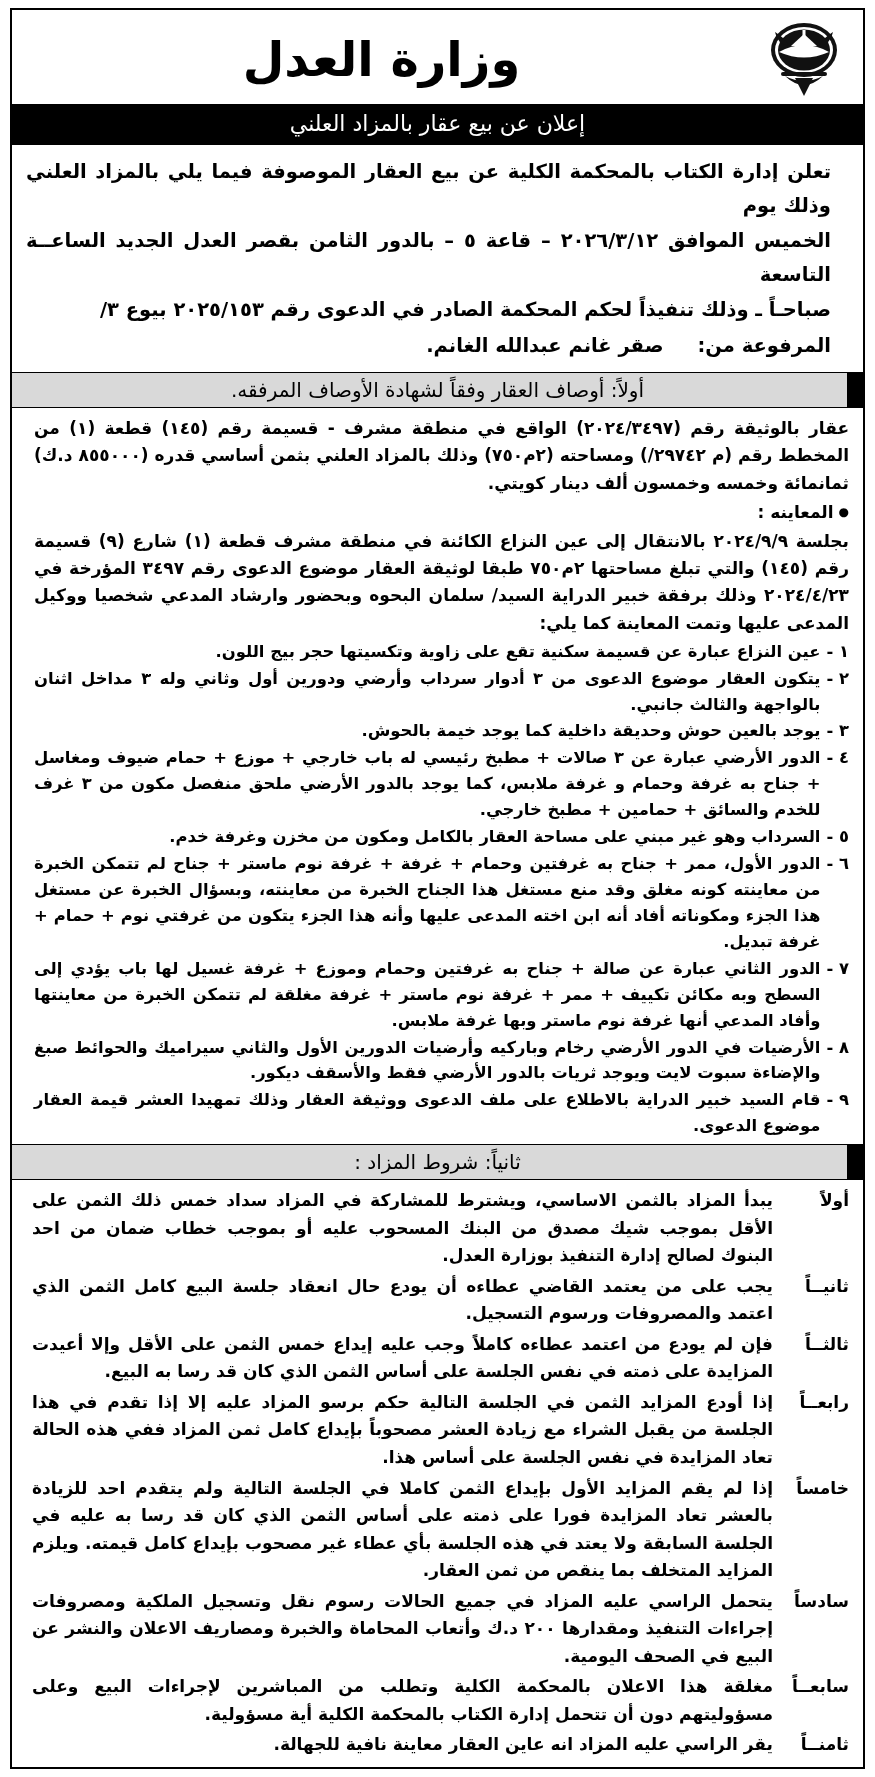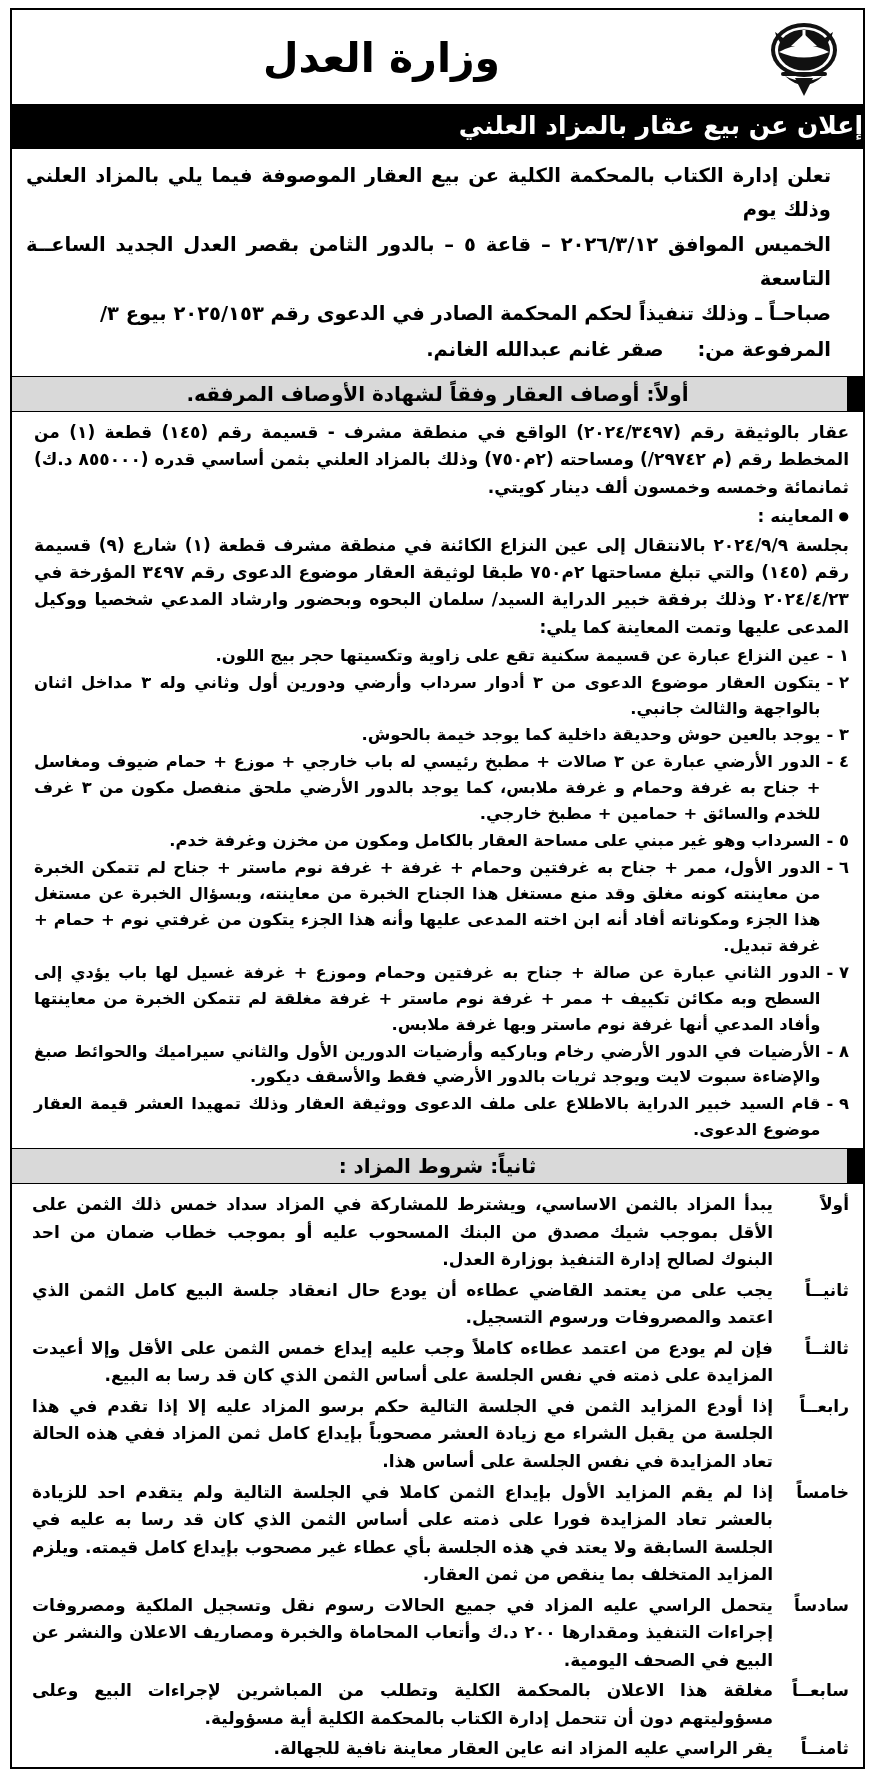--- a/index.html
+++ b/index.html
@@ -32,21 +32,21 @@
 
   
   .header {
     display: flex;
     align-items: center;
     justify-content: space-between;
     padding: 6px 16px 2px 10px;
     border-bottom: none;
   }
   .ministry-title {
-    font-size: 41px;
+    font-size: 48px;
     font-weight: bold;
     letter-spacing: 1px;
     color: #000;
     line-height: 1.05;
     font-family: "DejaVu Sans", sans-serif;
     flex: 1;
     text-align: center;
     padding-right: 20px;
   }
   .emblem {
@@ -54,22 +54,23 @@
     height: 86px;
     flex: 0 0 86px;
     position: relative;
   }
   .emblem svg { display:block; }
 
   
   .banner {
     background: #000;
     color: #fff;
-    font-size: 25px;
-    font-weight: bold;
+    text-align: center;
+    font-size: 22px;
+    font-weight: normal;
     padding: 7px 0 9px 0;
     letter-spacing: 0.5px;
   }
 
   
   .intro {
     padding: 10px 32px 8px 14px;
     font-size: 19.5px;
     font-weight: bold;
     line-height: 1.72;
@@ -90,21 +91,21 @@
     height: 34px;
   }
   .section-bar .blk {
     width: 16px;
     background: #000;
   }
   .section-bar .txt {
     flex: 1;
     text-align: center;
     font-size: 20px;
-    font-weight: bold;
+    font-weight: normal;
     line-height: 34px;
     color: #000;
     padding-left: 16px;
   }
 
   
   .body-block {
     padding: 7px 14px 4px 22px;
     font-size: 17px;
     line-height: 1.6;

